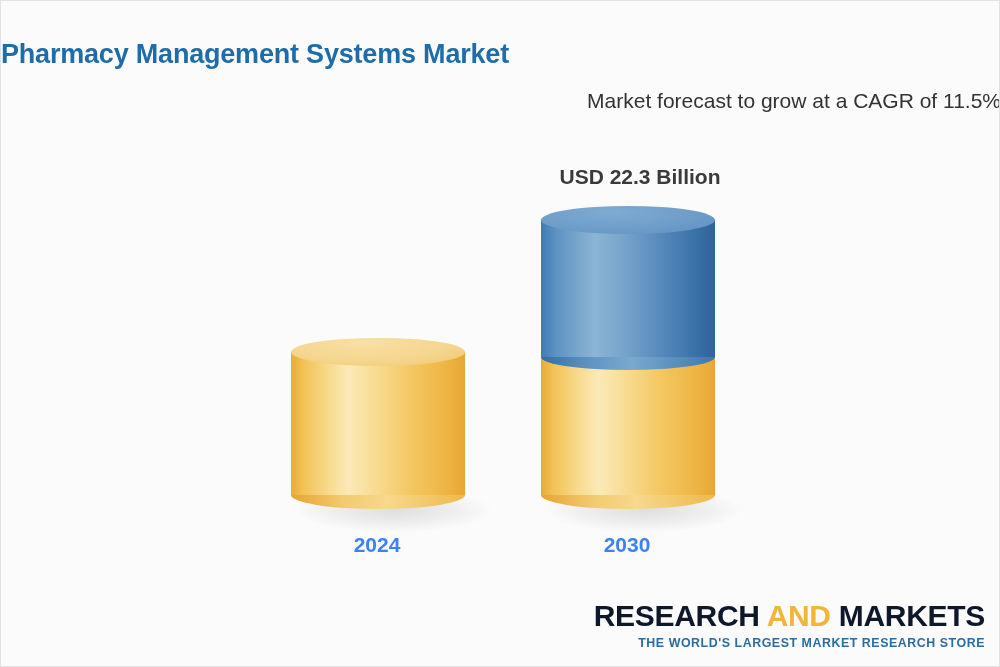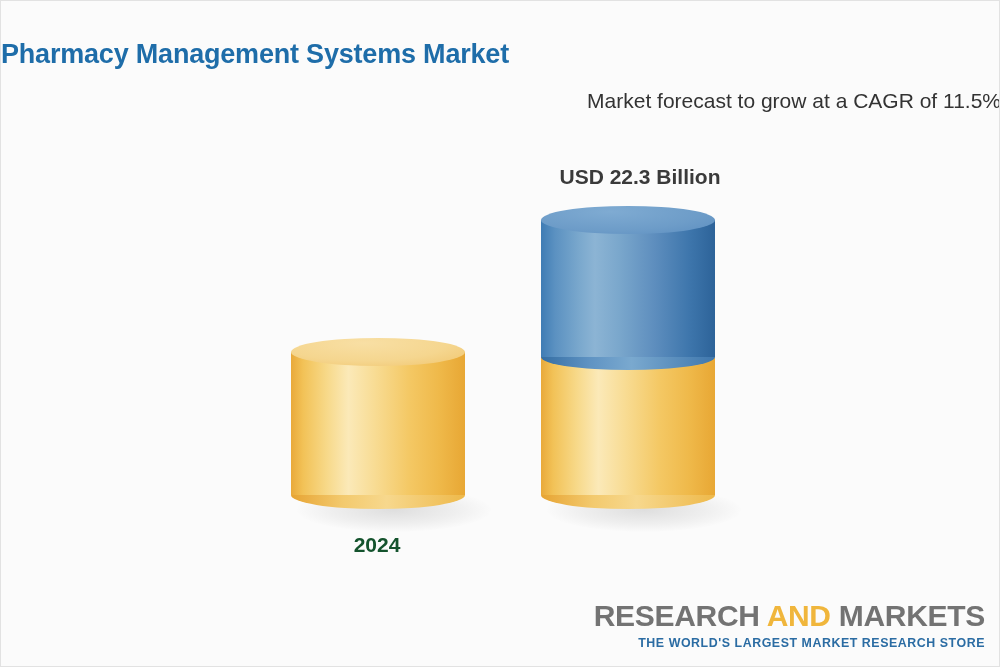--- a/index.html
+++ b/index.html
@@ -54,21 +54,21 @@
   }
   .value-label.v2024 { left: 276px; top: 298px; width: 200px; }
   .value-label.v2030 { left: 541px; top: 164px; width: 196px; }
 
   
   .year-label {
     position: absolute;
     text-align: center;
     font-size: 21px;
     font-weight: bold;
-    color: #14532d;
+    color: #3b82f6;
   }
   .year-label.y2024 { left: 276px; top: 532px; width: 200px; }
   .year-label.y2030 { left: 528px; top: 532px; width: 196px; }
 
   
   .cyl {
     position: absolute;
   }
   .cyl-shadow {
     position: absolute;
@@ -158,21 +158,21 @@
     top: 600px;
     text-align: right;
     line-height: 1;
   }
   .logo-main {
     font-size: 30px;
     font-weight: bold;
     letter-spacing: -0.3px;
     white-space: nowrap;
   }
-  .logo-word-blue { color: #737373; margin-top: 48px; }
+  .logo-word-blue { color: #0f172a; margin-top: 48px; }
   .logo-word-gold { color: #f0b63c; }
   .logo-tag {
     margin-top: 6px;
     font-size: 12.4px;
     font-weight: bold;
     color: #2b6ca3;
     letter-spacing: 0.55px;
     white-space: nowrap;
   }
 </style>
@@ -198,20 +198,21 @@
     <div class="cyl-body fill-yellow" style="top:140px; width:174px; height:149px;"></div>
 
     <div class="cyl-bottom-cap cap-blue" style="top:138px; width:174px; height:26px;"></div>
     <div class="cyl-body fill-blue" style="top:14px; width:174px; height:137px;"></div>
     <div class="cyl-top top-blue" style="top:0px; width:174px; height:28px;"></div>
   </div>
 
   <div class="value-label v2030">USD 22.3 Billion</div>
 
   <div class="year-label y2024">2024</div>
+  <div class="year-label y2030">2030</div>
 
 
   <div class="logo">
     <div class="logo-main"><span class="logo-word-blue">RESEARCH </span><span class="logo-word-gold">AND </span><span class="logo-word-blue">MARKETS</span></div>
     <div class="logo-tag">THE WORLD'S LARGEST MARKET RESEARCH STORE</div>
   </div>
 
 </div>
 
 </body></html>

